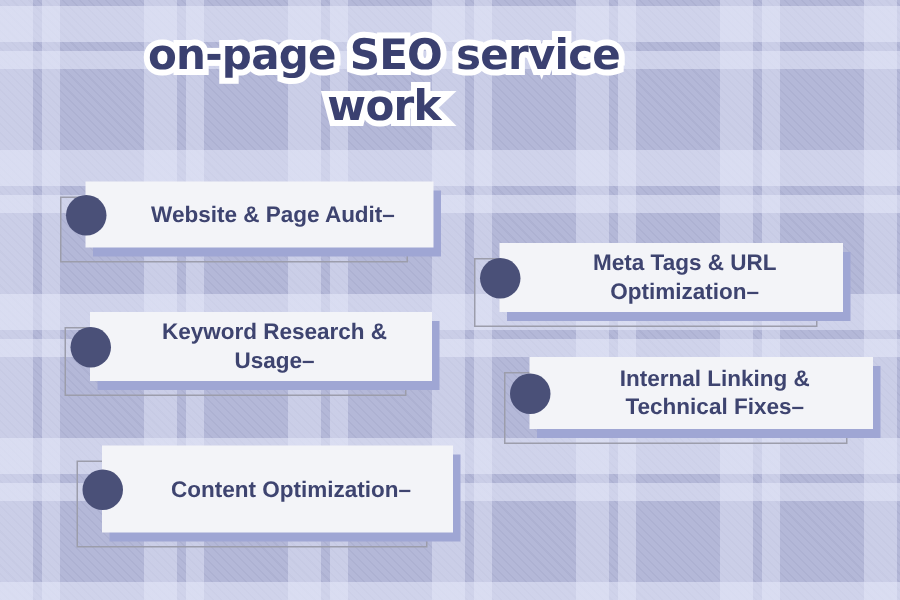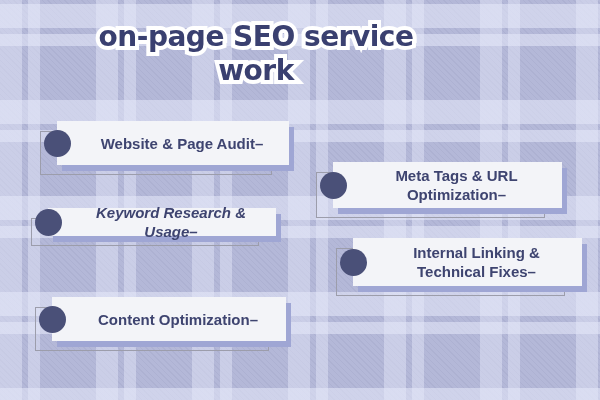--- a/index.html
+++ b/index.html
@@ -65,22 +65,22 @@
   }
   .item .dot{
     position:absolute;left:-13px;top:50%;
     width:27px;height:27px;margin-top:-13.5px;
     border-radius:50%;
     background:var(--bullet,#4a5078);
     z-index:2;
   }
 
   #item-0{left:57px; top:121px; width:232px; height:44px;}
-  #item-1{left:48px; top:208px; width:228px; height:28px;font-style:italic;}
-  #item-2{left:52px; top:297px; width:234px; height:44px;}
+  #item-1{left:60px; top:208px; width:228px; height:46px;}
+  #item-2{left:68px; top:297px; width:234px; height:58px;}
   #item-3{left:333px;top:162px; width:229px; height:46px;}
   #item-4{left:353px;top:238px; width:229px; height:48px;}
 </style>
 </head>
 <body>
 
 <div id="stage">
 
   <div class="title">
     <div class="title-line">

